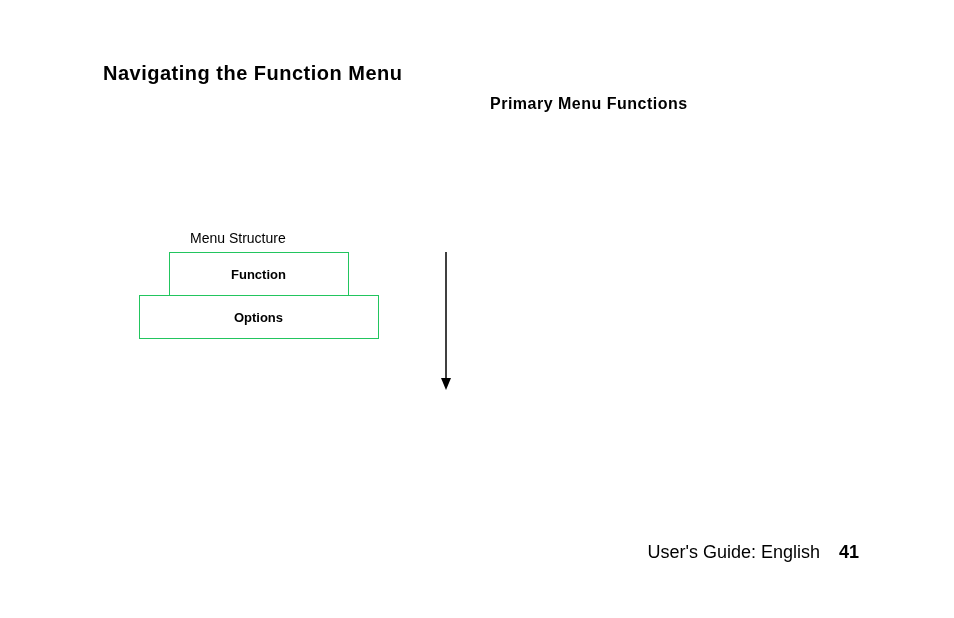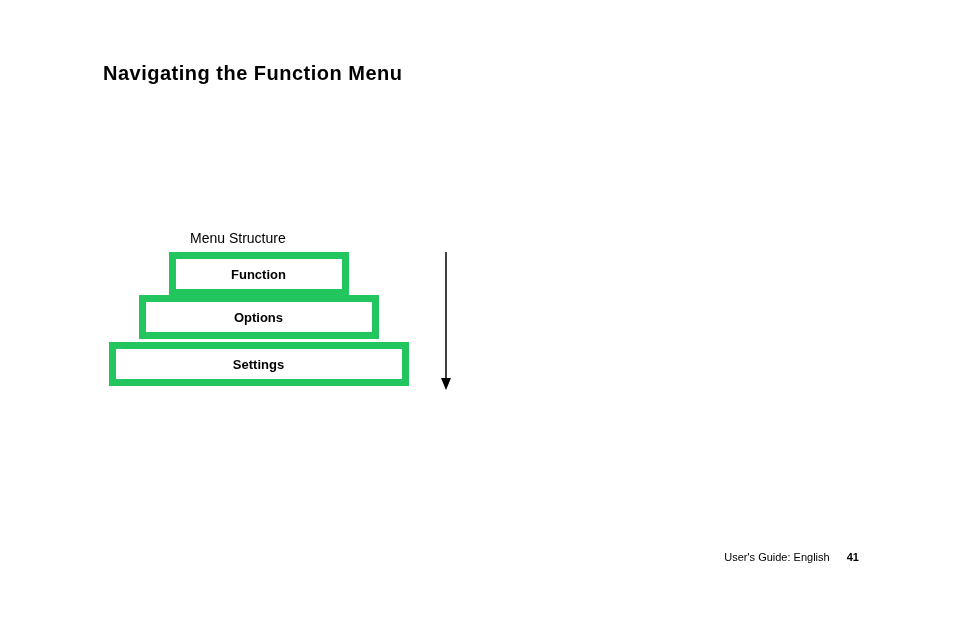--- a/index.html
+++ b/index.html
@@ -2,42 +2,42 @@
 <html><head>
 <meta charset="utf-8">
 <style>
   * { box-sizing: border-box; margin: 0; padding: 0; }
   html, body { width: 954px; height: 618px; background: #fff; font-family: "Helvetica Neue", Helvetica, Arial, sans-serif; color: #000; }
   .page { position: relative; width: 954px; height: 618px; }
   .title { position: absolute; left: 95px; top: 62px; font-size: 20px; font-weight: 800; letter-spacing: 0.5px; margin-left: 8px; }
   .col-heading { position: absolute; left: 490px; top: 95px; font-size: 16px; font-weight: 800; letter-spacing: 0.5px; }
   .ms-label { position: absolute; left: 190px; top: 230px; font-size: 14px; font-weight: 400; }
   .pyramid { position: absolute; left: 106px; top: 252px; width: 305px; }
-  .step { height: 44px; border: 7px solid #22c55e; background: #fff; display: flex; align-items: center; justify-content: center; font-size: 13px; font-weight: 700; }
+  .step { height: 44px; border: 1px solid #22c55e; background: #fff; display: flex; align-items: center; justify-content: center; font-size: 13px; font-weight: 700; }
   .step1 { width: 180px; margin: 0 auto; }
   .step2 { width: 240px; margin: -1px auto 4px auto; }
   .step3 { width: 300px; margin: -1px auto 0 auto; }
   .arrow { position: absolute; left: 440px; top: 252px; display: block; }
-  .footer { position: absolute; right: 95px; bottom: 55px; font-size: 11px; }
+  .footer { position: absolute; right: 95px; bottom: 55px; font-size: 18px; }
   .page-num { font-weight: 800; margin-left: 14px; }
 </style>
 </head>
 <body>
 
 <div class="page">
 
   <h1 class="title">Navigating the Function Menu</h1>
 
+  <div class="col-heading">Primary Menu Functions</div>
 
   <div class="ms-label">Menu Structure</div>
 
   <div class="pyramid">
     <div class="step step1">Function</div>
     <div class="step step2">Options</div>
-    <div class="step step3">Settings</div>
   </div>
 
   <svg class="arrow" width="12" height="138" viewBox="0 0 12 138">
     <line x1="6" y1="0" x2="6" y2="128" stroke="#000" stroke-width="1.5"></line>
     <polygon points="6,138 1,126 11,126" fill="#000"></polygon>
   </svg>
 
   <div class="footer">
     <span>User's Guide:  English</span>
     <span class="page-num">41</span>

